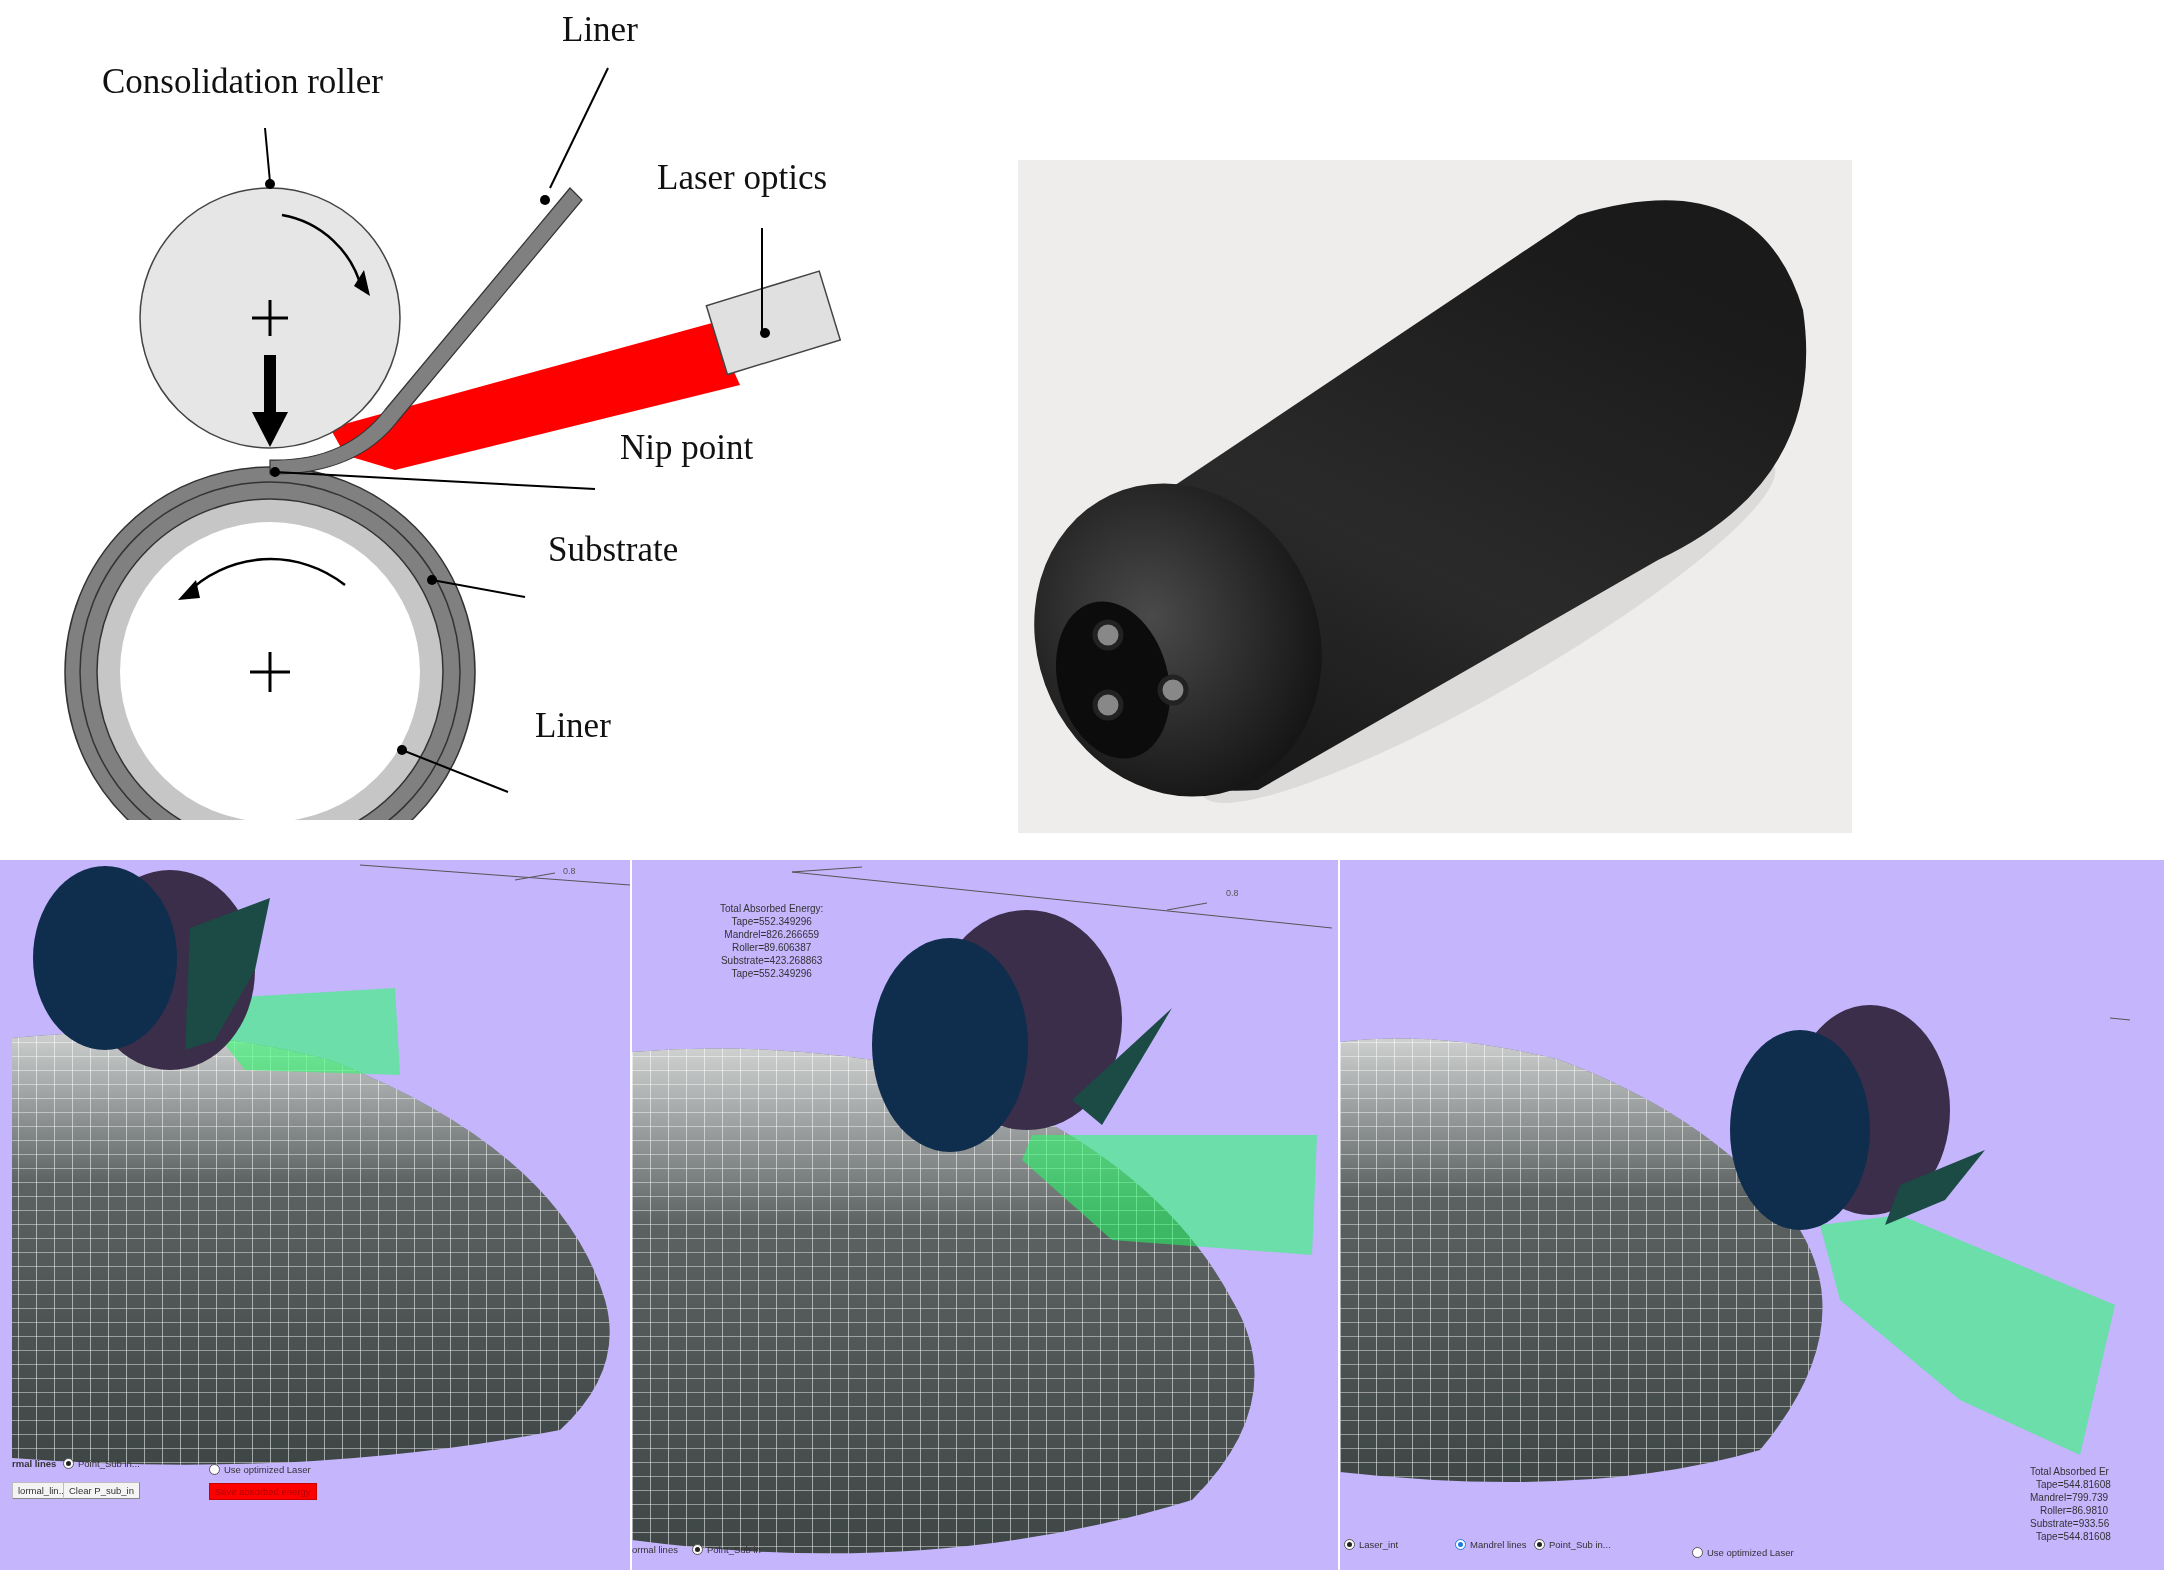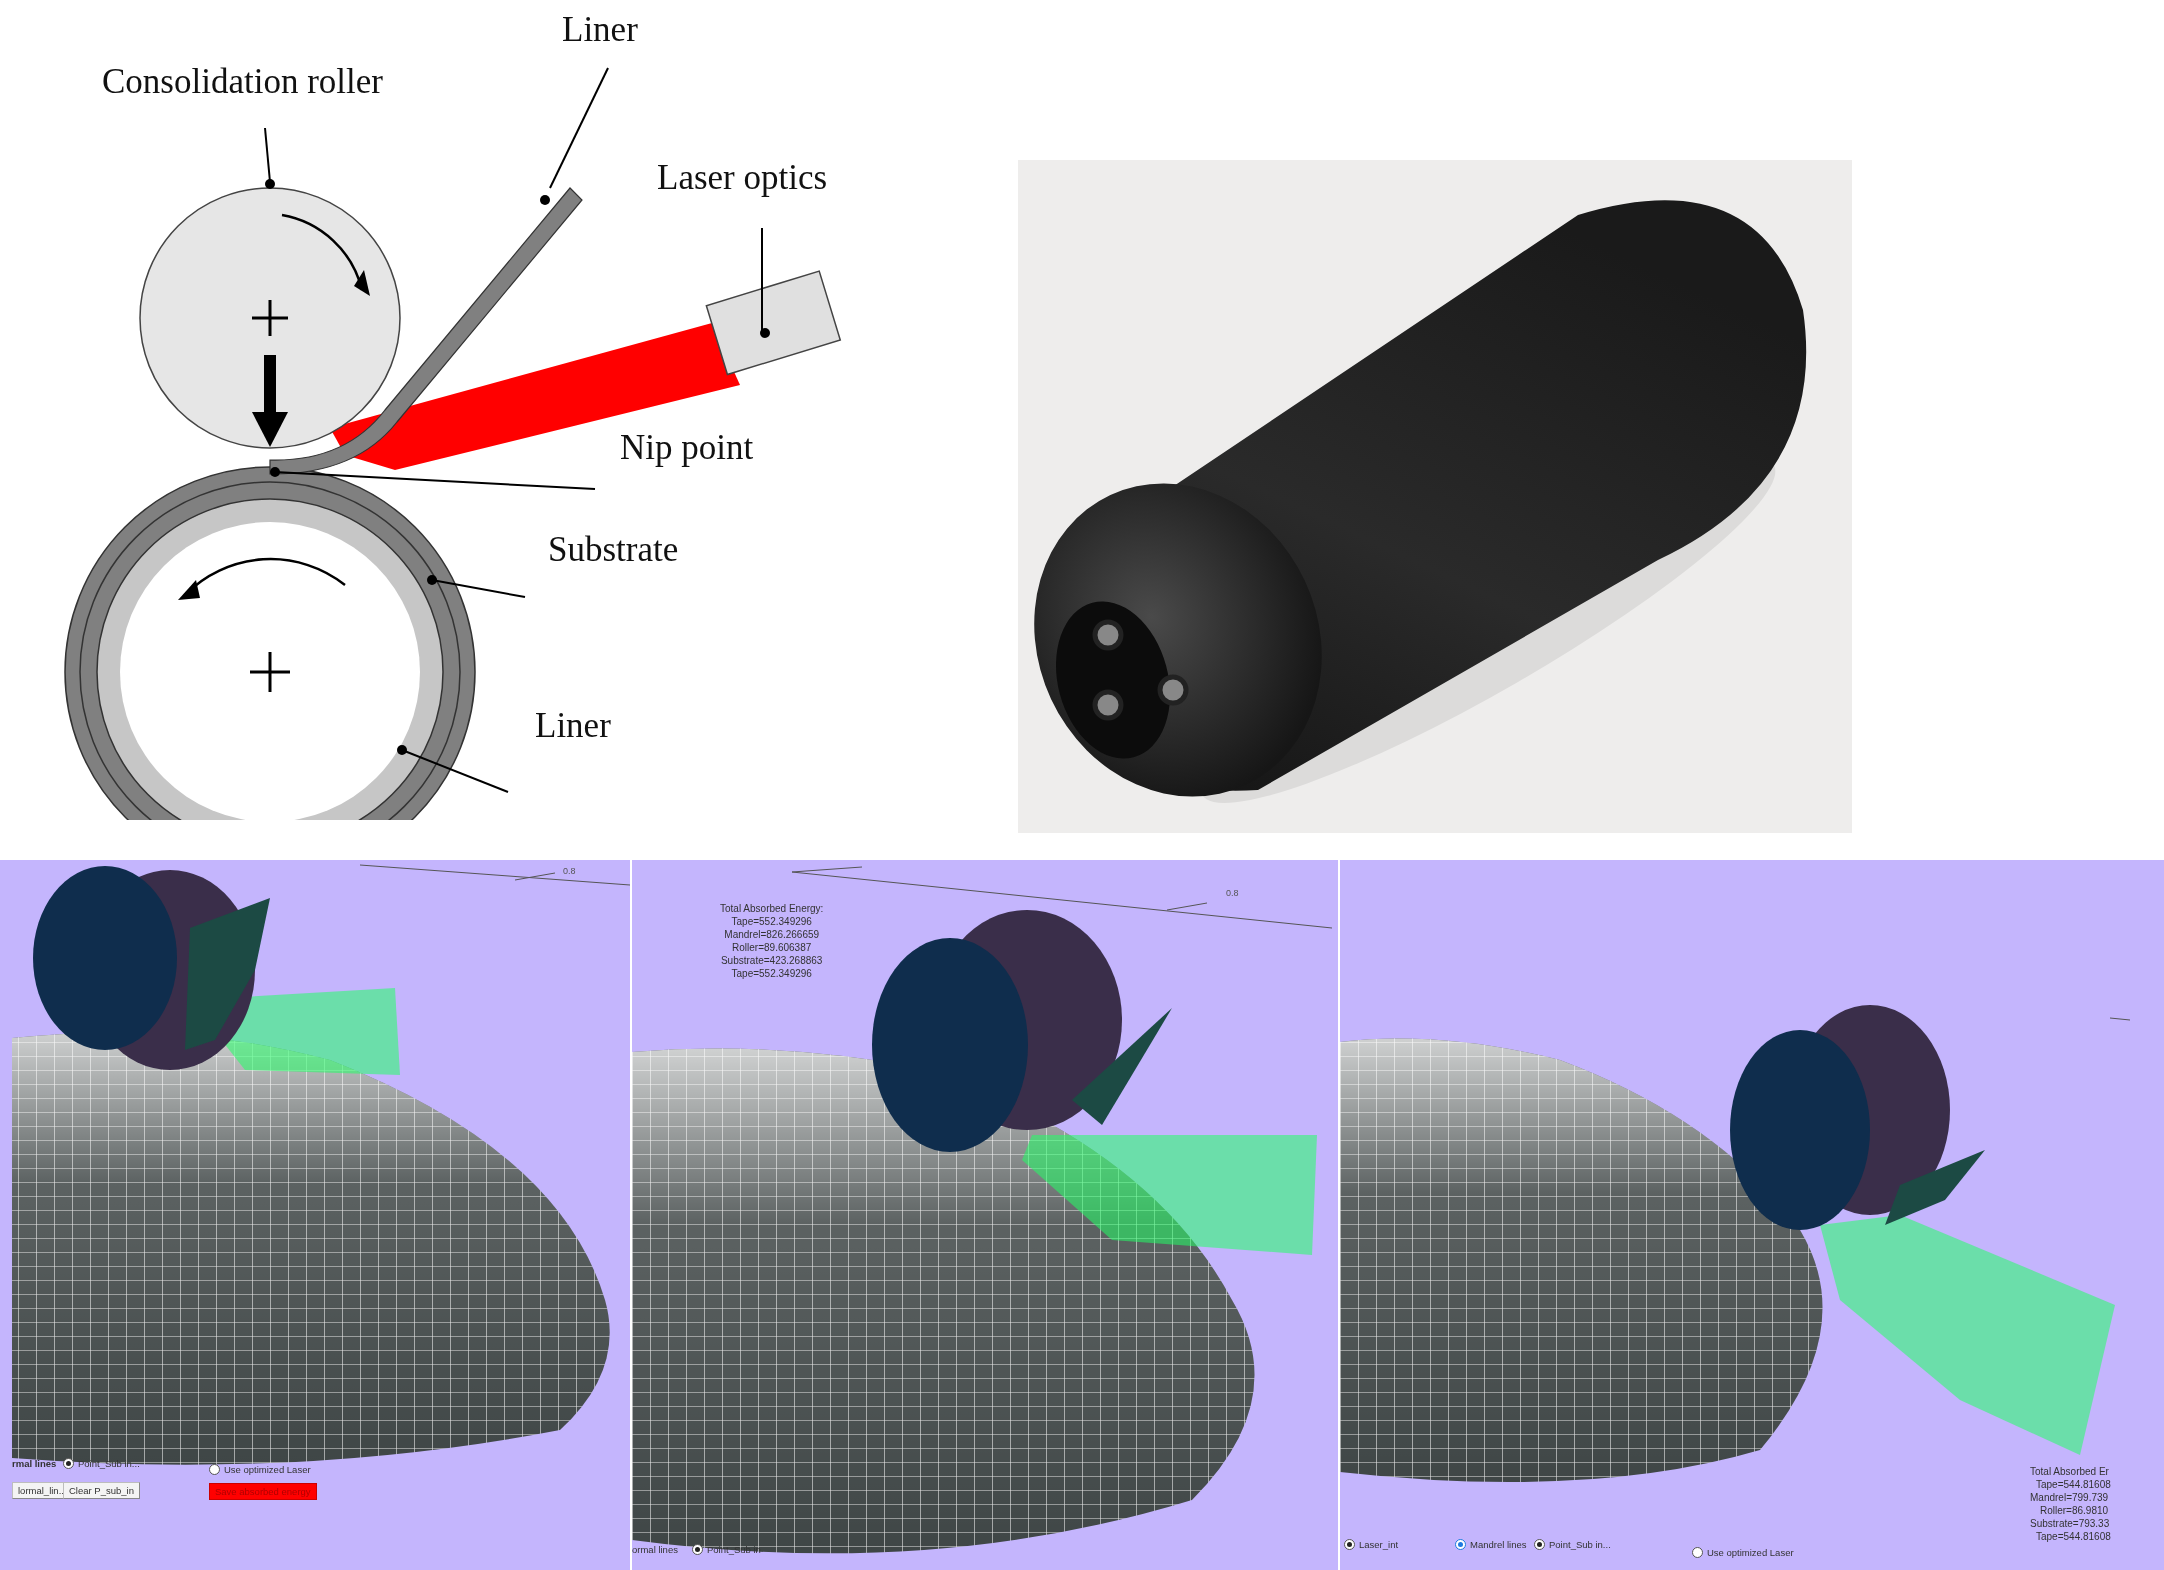--- a/index.html
+++ b/index.html
@@ -165,20 +165,20 @@
     <polygon points="480,365 560,355 775,445 740,595 620,540 500,440" fill="#22ff66" fill-opacity="0.55"></polygon>
     <ellipse cx="530" cy="250" rx="80" ry="105" fill="#3a2e4a"></ellipse>
     <ellipse cx="460" cy="270" rx="70" ry="100" fill="#0f2d4d"></ellipse>
     <polygon points="560,325 645,290 605,340 545,365" fill="#1c4a44"></polygon>
   </svg>
   <div class="energy" style="left:690px;top:605px;text-align:left;">
     <div>Total Absorbed Er</div>
     <div style="padding-left:6px">Tape=544.81608</div>
     <div>Mandrel=799.739</div>
     <div style="padding-left:10px">Roller=86.9810</div>
-    <div>Substrate=793.33</div>
+    <div>Substrate=933.56</div>
     <div style="padding-left:6px">Tape=544.81608</div>
   </div>
   <div class="ui" style="left:4px;top:679px;"><span class="radio on"></span><span>Laser_int</span></div>
   <div class="ui" style="left:115px;top:679px;"><span class="radio on blue"></span><span>Mandrel lines</span></div>
   <div class="ui" style="left:194px;top:679px;"><span class="radio on"></span><span>Point_Sub in...</span></div>
   <div class="ui" style="left:352px;top:687px;"><span class="radio"></span><span>Use optimized Laser</span></div>
 </div>
 
 </body></html>

